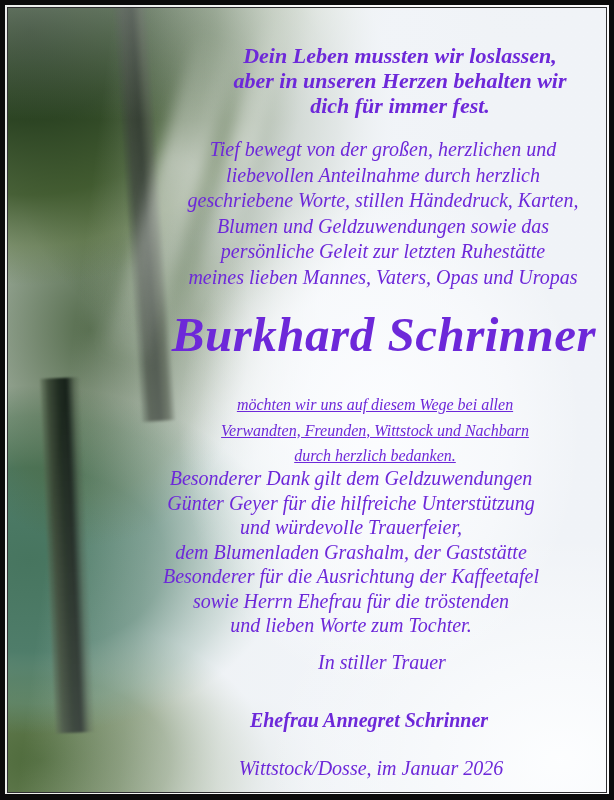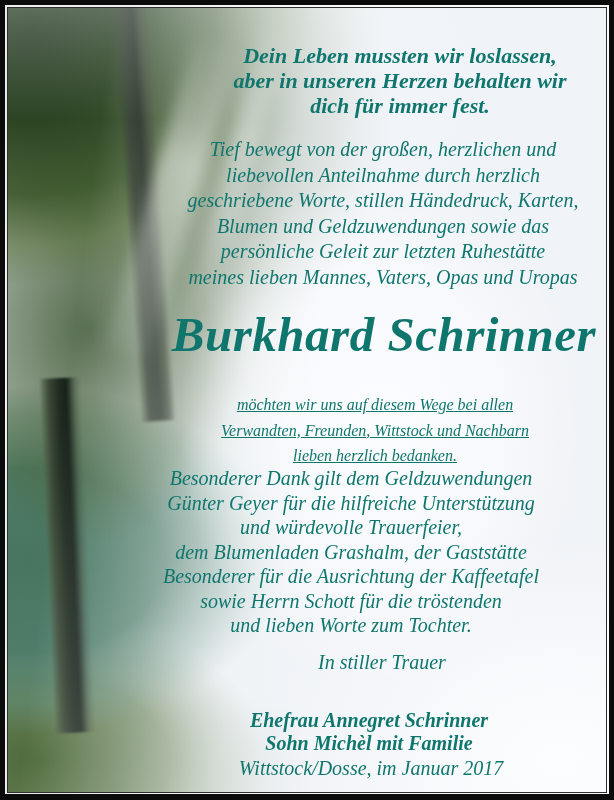--- a/index.html
+++ b/index.html
@@ -1,20 +1,20 @@
 <!DOCTYPE html>
 <html><head>
 <meta charset="utf-8">
 <style>
   html,body { margin:0; padding:0; background:#ffffff; }
   .card {
     position:relative; width:614px; height:800px; overflow:hidden;
     background:#f3f5f8;
     font-family:"Liberation Serif","DejaVu Serif",serif;
-    color:#0f766e;
+    color:#6d28d9;
   }
   
   .photo { position:absolute; inset:0; }
   .foliage {
     position:absolute; inset:0;
     background:
       radial-gradient(ellipse 340px 300px at 30px 30px, #22371d 0%, #2c4423 30%, rgba(62,88,44,0.92) 55%, rgba(92,116,64,0.5) 72%, rgba(120,140,90,0) 85%),
       radial-gradient(ellipse 250px 290px at 200px 120px, rgba(52,78,40,0.85) 0%, rgba(70,96,52,0.5) 55%, rgba(70,96,52,0) 78%),
       radial-gradient(ellipse 135px 110px at 300px 0px, rgba(168,185,105,0.55), rgba(168,185,105,0) 70%),
       radial-gradient(ellipse 120px 70px at 505px 0px, rgba(190,200,150,0.35), rgba(190,200,150,0) 70%),
@@ -95,40 +95,39 @@
       <div>Blumen und Geldzuwendungen sowie das</div>
       <div>persönliche Geleit zur letzten Ruhestätte</div>
       <div>meines lieben Mannes, Vaters, Opas und Uropas</div>
     </div>
 
     <div class="block name">Burkhard Schrinner</div>
 
     <div class="block thanks">
       <div>möchten wir uns auf diesem Wege bei allen</div>
       <div>Verwandten, Freunden, Wittstock und Nachbarn</div>
-      <div>lieben herzlich bedanken.</div>
+      <div>durch herzlich bedanken.</div>
     </div>
 
     <div class="block special">
       <div>Besonderer Dank gilt dem Geldzuwendungen</div>
       <div>Günter Geyer für die hilfreiche Unterstützung</div>
       <div>und würdevolle Trauerfeier,</div>
       <div>dem Blumenladen Grashalm, der Gaststätte</div>
       <div>Besonderer für die Ausrichtung der Kaffeetafel</div>
-      <div>sowie Herrn Schott für die tröstenden</div>
+      <div>sowie Herrn Ehefrau für die tröstenden</div>
       <div>und lieben Worte zum Tochter.</div>
     </div>
 
     <div class="block stiller">In stiller Trauer</div>
 
     <div class="block mourners">
       <div>Ehefrau Annegret Schrinner</div>
-      <div>Sohn Michèl mit Familie</div>
     </div>
 
-    <div class="block placedate">Wittstock/Dosse, im Januar 2017</div>
+    <div class="block placedate">Wittstock/Dosse, im Januar 2026</div>
 
   </div>
 
   <div class="frame-outer"></div>
   <div class="frame-inner"></div>
 
 </div>
 
 </body></html>

